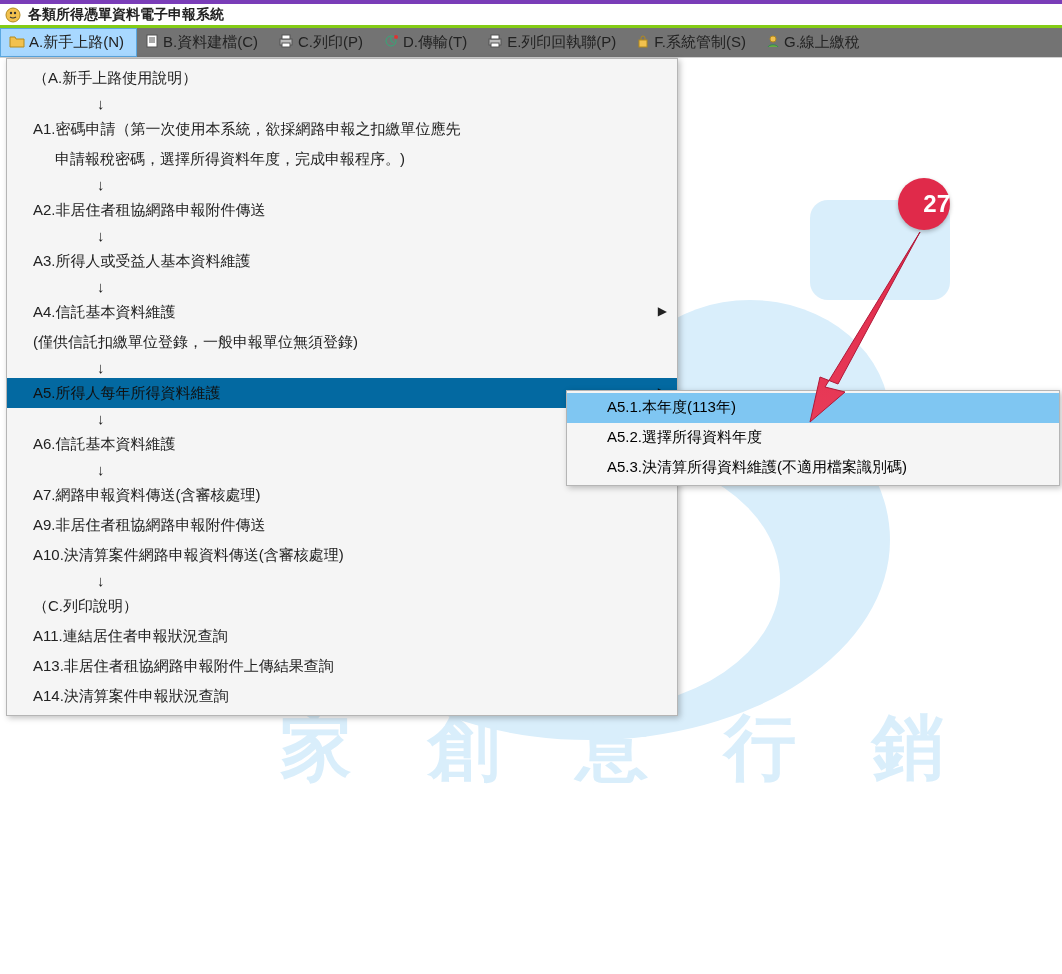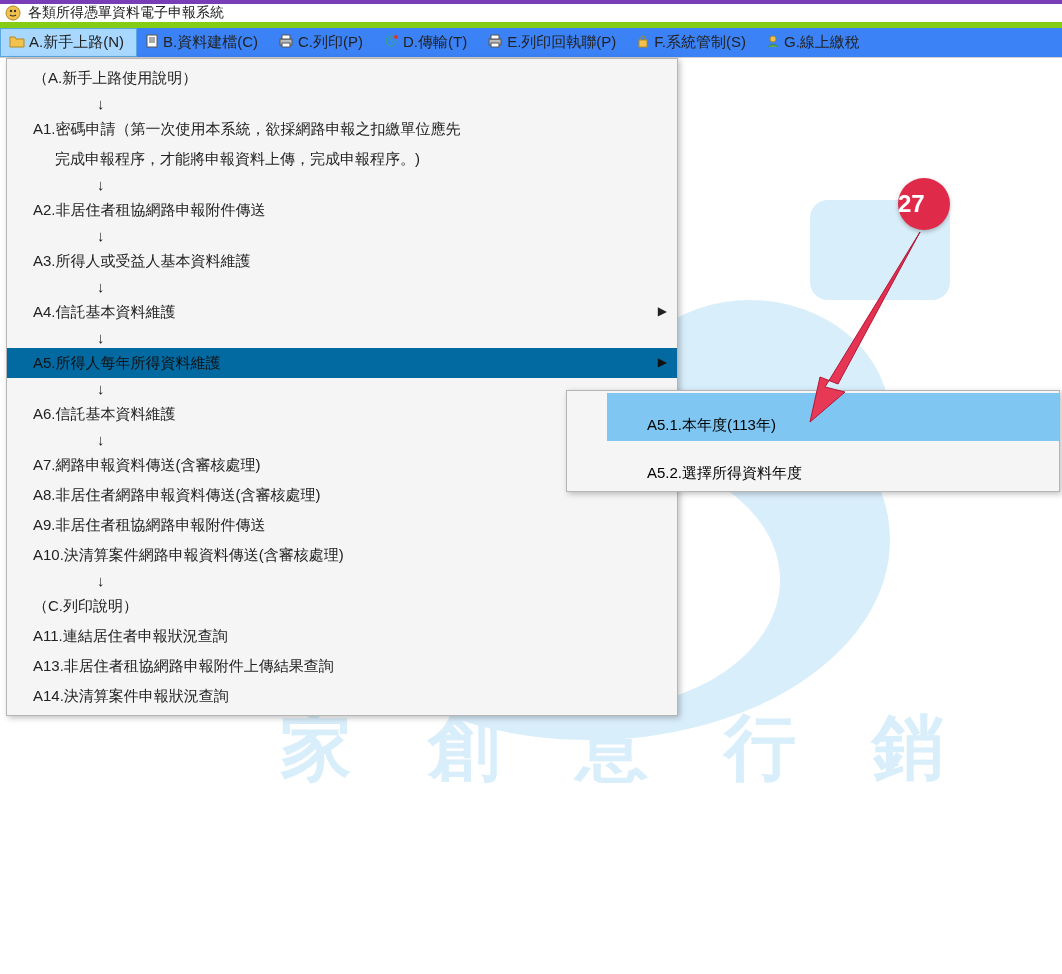--- a/index.html
+++ b/index.html
@@ -10,35 +10,36 @@
     background: #ffffff;
     width: 1062px;
     height: 974px;
     overflow: hidden;
     position: relative;
   }
   .titlebar {
     height: 28px;
     background: #ffffff;
     border-top: 4px solid #7a3db8;
-    border-bottom: 6px solid #84cc16;
+    border-bottom: 3px solid #84cc16;
     display: flex;
     align-items: center;
     padding-left: 4px;
     font-size: 14px;
     color: #222;
+    font-weight: bold;
   }
   .titlebar .app-icon {
     width: 18px; height: 18px;
     margin-right: 6px;
     display: inline-flex; align-items: center; justify-content: center;
   }
   .menubar {
     height: 30px;
-    background: #3b82f6;
+    background: #737373;
     border-bottom: 1px solid #d0d0d0;
     display: flex;
     align-items: stretch;
     font-size: 15px;
   }
   .menubar .menu-item {
     display: flex;
     align-items: center;
     padding: 0 12px 0 8px;
     gap: 4px;
@@ -90,24 +91,23 @@
     left: 566px;
     top: 390px;
     width: 494px;
     background: #f5f5f5;
     border: 1px solid #b5b5b5;
     box-shadow: 2px 2px 6px rgba(0,0,0,0.25);
     padding: 2px 0;
     z-index: 25;
   }
   .submenu .row {
-    padding: 20px 12px 4px 40px;
+    padding: 2px 12px 4px 40px;
     line-height: 1.6;
     white-space: nowrap;
-    margin-left: 40px;
   }
   .submenu .row.highlight {
     background: #7fc6f2;
   }
   .watermark {
     position: absolute;
     left: 50px; right: 0; top: 120px;
     pointer-events: none;
     z-index: 1;
   }
@@ -116,21 +116,21 @@
     left: 898px;
     top: 178px;
     width: 52px; height: 52px;
     border-radius: 50%;
     background: #e02a4a;
     color: #fff;
     font-weight: 700;
     font-size: 24px;
     display: flex;
     align-items: center;
-    justify-content: flex-start;
+    justify-content: flex-end;
     z-index: 40;
     box-shadow: 0 2px 4px rgba(0,0,0,0.25);
   }
   .callout-arrow {
     position: absolute;
     left: 790px;
     top: 222px;
     z-index: 35;
     pointer-events: none;
   }
@@ -238,46 +238,47 @@
         </svg>
     </span>
     <span>G.線上繳稅</span>
   </div>
 </div>
 
 <div class="dropdown" id="dropdown">
     <div class="row">（A.新手上路使用說明）</div>
     <div class="arrow-down">↓</div>
     <div class="row">A1.密碼申請（第一次使用本系統，欲採網路申報之扣繳單位應先</div>
-    <div class="row indent2">完成申報程序，才能將申報資料上傳，完成申報程序。)</div>
+    <div class="row indent2">申請報稅密碼，選擇所得資料年度，完成申報程序。)</div>
     <div class="arrow-down">↓</div>
     <div class="row">A2.非居住者租協網路申報附件傳送</div>
     <div class="arrow-down">↓</div>
     <div class="row">A3.所得人或受益人基本資料維護</div>
     <div class="arrow-down">↓</div>
     <div class="row">A4.信託基本資料維護<span class="expand">▶</span></div>
+    <div class="row">(僅供信託扣繳單位登錄，一般申報單位無須登錄)</div>
     <div class="arrow-down">↓</div>
     <div class="row highlight">A5.所得人每年所得資料維護<span class="expand">▶</span></div>
     <div class="arrow-down">↓</div>
     <div class="row">A6.信託基本資料維護</div>
     <div class="arrow-down">↓</div>
     <div class="row">A7.網路申報資料傳送(含審核處理)</div>
-    <div class="row">A8.非居住者網路申報資料傳送(含審核處理)</div>
     <div class="row">A9.非居住者租協網路申報附件傳送</div>
     <div class="row">A10.決清算案件網路申報資料傳送(含審核處理)</div>
     <div class="arrow-down">↓</div>
     <div class="row">（C.列印說明）</div>
     <div class="row">A11.連結居住者申報狀況查詢</div>
     <div class="row">A13.非居住者租協網路申報附件上傳結果查詢</div>
     <div class="row">A14.決清算案件申報狀況查詢</div>
   </div>
 
 <div class="submenu" id="submenu">
     <div class="row highlight">A5.1.本年度(113年)</div>
     <div class="row">A5.2.選擇所得資料年度</div>
+    <div class="row">A5.3.決清算所得資料維護(不適用檔案識別碼)</div>
   </div>
 
 <div class="callout-badge">
   <span>27</span>
 </div>
 <svg class="callout-arrow" width="160" height="210" viewBox="0 0 160 210">
   <defs>
     <linearGradient id="ga" x1="0" y1="0" x2="0" y2="1">
       <stop offset="0" stop-color="#e02a4a"></stop>
       <stop offset="1" stop-color="#e83b58"></stop>

